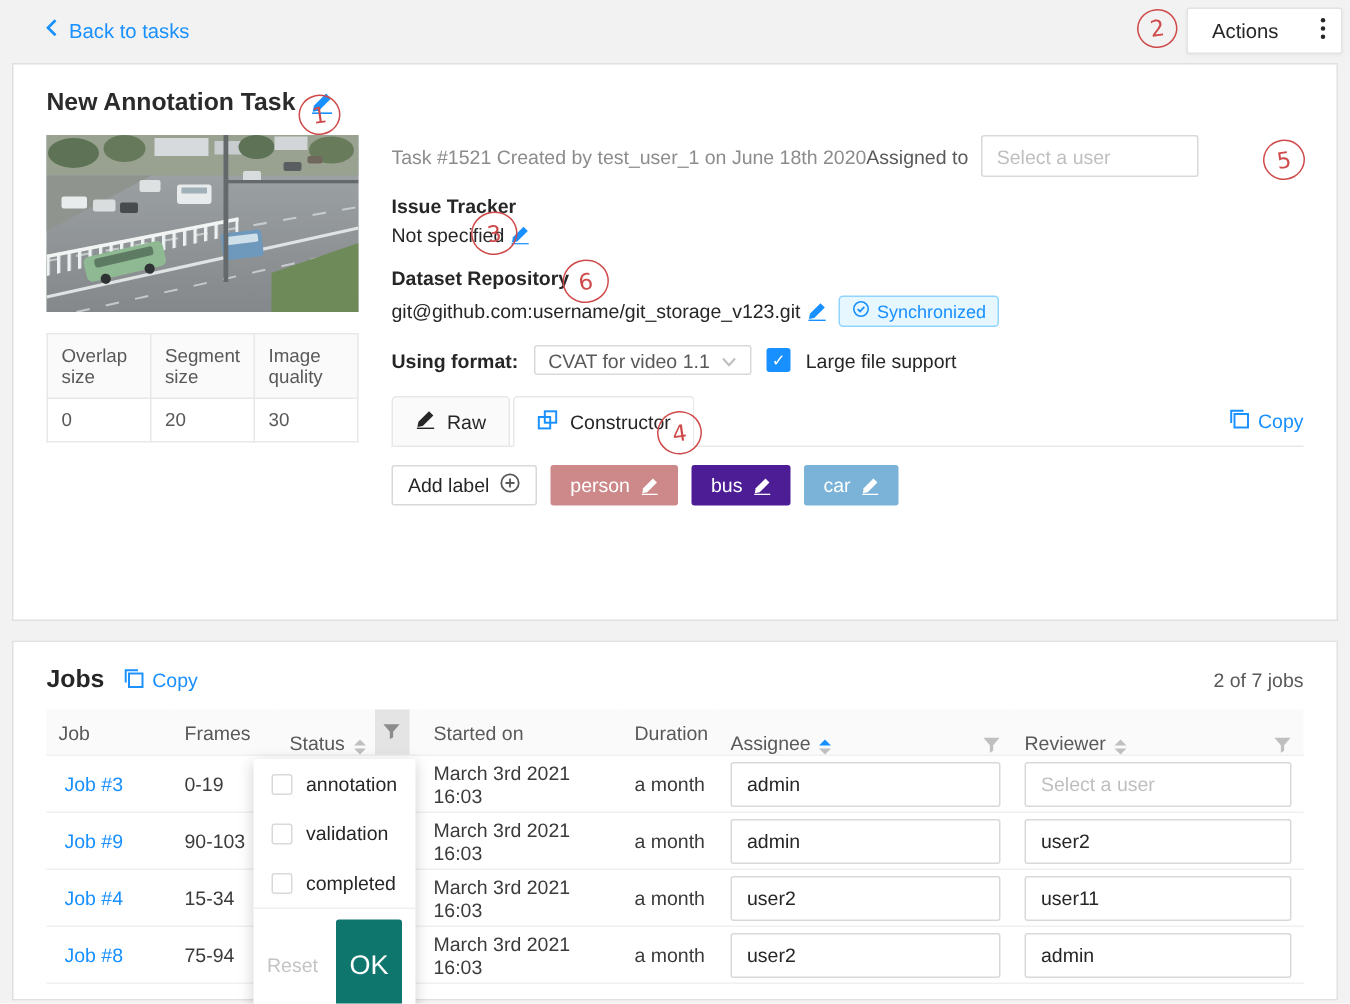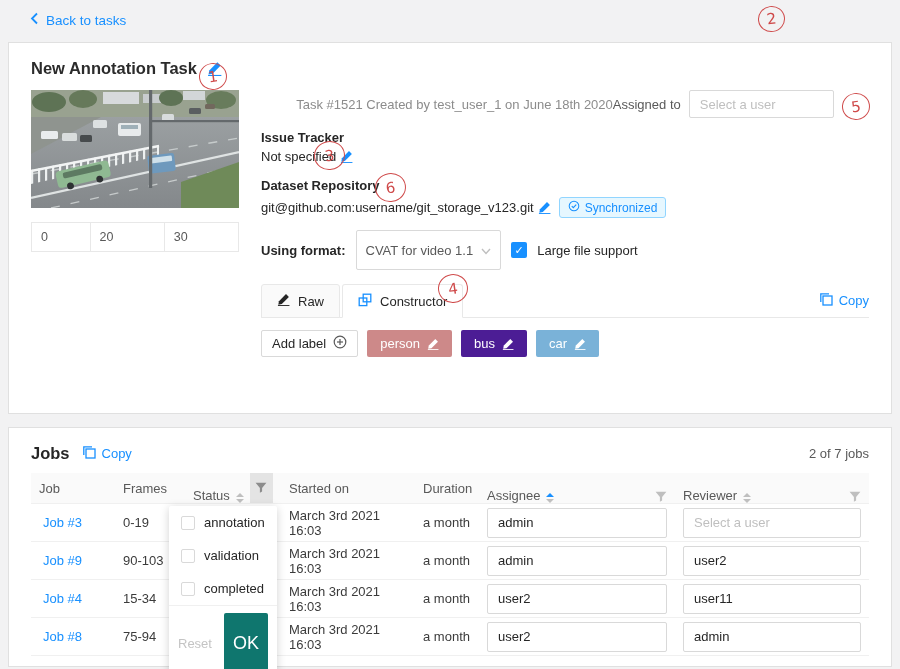--- a/index.html
+++ b/index.html
@@ -25,35 +25,35 @@
   .task-title { font-size:16.5px; font-weight:600; color:#2b2b2b; }
   .edit-ic { color:#1890ff; display:inline-flex; cursor:pointer; }
   
   .main-cols { display:flex; }
   .left-col { width:208px; flex:0 0 208px; }
   .thumb { width:208px; height:118px; display:block; background:#9aa0a2; }
   .params-table { border-collapse:collapse; margin-top:14px; width:208px; font-size:12.5px; color:#595959; }
   .params-table th, .params-table td { border:1px solid #e8e8e8; padding:7px 9px; text-align:left; font-weight:400; }
   .params-table th { background:#fafafa; width:69px; }
   .right-col { flex:1; margin-left:22px; min-width:0; }
-  .meta-row { display:flex; align-items:flex-start; justify-content:center; margin-bottom:12px; }
+  .meta-row { display:flex; align-items:flex-start; justify-content:flex-start; margin-bottom:12px; }
   .task-meta { color:#8c8c8c; padding-top:7px; }
   .assigned-box { display:flex; align-items:center; gap:8px; color:#595959; }
   .ipt { height:28px; border:1px solid #d9d9d9; border-radius:2px; padding:0 10px; font-size:13px;
     font-family:inherit; color:#262626; outline:none; background:#fff; }
   .ipt::placeholder { color:#bfbfbf; }
   .assigned-box .ipt { width:145px; }
   .blk-label { font-weight:700; color:#262626; margin-bottom:4px; }
   .it-block { margin-bottom:14px; }
   .value-row { display:flex; align-items:center; gap:4px; }
   .repo-block { margin-bottom:12px; }
   .sync-badge { display:inline-flex; align-items:center; gap:5px; background:#e6f7ff; border:1px solid #91d5ff;
     color:#1890ff; border-radius:3px; font-size:12px; padding:2px 8px; margin-left:4px; }
   .format-row { display:flex; align-items:center; gap:10px; margin-bottom:14px; }
-  .select-box { height:40px; min-width:138px; border:1px solid #d9d9d9; border-radius:2px; background:#fff;
+  .select-box { height:20px; min-width:138px; border:1px solid #d9d9d9; border-radius:2px; background:#fff;
     display:inline-flex; align-items:center; justify-content:space-between; gap:8px; padding:0 9px;
     color:#595959; cursor:pointer; }
   .checkbox { width:16px; height:16px; border-radius:2px; background:#1890ff; color:#fff; display:inline-flex;
     align-items:center; justify-content:center; font-size:11px; font-weight:700; cursor:pointer; }
   
   .tabs-bar { display:flex; align-items:flex-end; border-bottom:1px solid #e8e8e8; position:relative; }
   .tab { height:34px; display:flex; align-items:center; gap:8px; padding:0 15px; border:1px solid #e8e8e8;
     border-radius:3px 3px 0 0; background:#fafafa; margin-bottom:-1px; margin-right:2px; cursor:pointer; color:#262626; }
   .tab.active { background:#fff; border-bottom-color:#fff; }
   .copy-link { margin-left:auto; display:flex; align-items:center; gap:6px; color:#1890ff; cursor:pointer; padding-bottom:8px; }
@@ -105,20 +105,30 @@
 <body>
 
 <div class="topbar">
   <div class="back-link">
     <span>
       <svg width="9" height="13" viewBox="0 0 9 13">
           <polyline points="7,1.5 2,6.5 7,11.5" fill="none" stroke="#1890ff" stroke-width="1.8"></polyline>
         </svg>
     </span>
     <span>Back to tasks</span>
+  </div>
+  <div class="actions-btn">
+    <span>Actions</span>
+    <span>
+      <svg width="4" height="16" viewBox="0 0 4 16">
+          <circle cx="2" cy="2.5" r="1.5" fill="#262626"></circle>
+          <circle cx="2" cy="8" r="1.5" fill="#262626"></circle>
+          <circle cx="2" cy="13.5" r="1.5" fill="#262626"></circle>
+        </svg>
+    </span>
   </div>
 </div>
 
 <div class="card main-card">
   <div class="task-title-row">
     <span class="task-title">New Annotation Task</span>
     <span class="edit-ic">
       <svg width="15" height="15" viewBox="0 0 14 14">
           <path d="M9.7 1.2l3.1 3.1L5.2 11.9l-3.8.7.7-3.8z" fill="currentColor"></path>
           <rect x="1" y="13" width="12.4" height="1.1" fill="currentColor"></rect>
@@ -173,20 +183,25 @@
         <g transform="translate(116,66) rotate(-7)">
           <rect width="27" height="18" rx="2.5" fill="#6e99bd"></rect>
           <rect x="2.5" y="2.5" width="22" height="5.5" rx="1" fill="#cfe0ea"></rect>
         </g>
         <rect x="118" y="0" width="3.2" height="98" fill="#64696c"></rect>
         <rect x="119" y="30" width="89" height="2.2" fill="#64696c"></rect>
       </svg>
 
       <table class="params-table">
         <tbody>
+            <tr>
+          <th>Overlap size</th>
+          <th>Segment size</th>
+          <th>Image quality</th>
+        </tr>
         <tr>
           <td>0</td>
           <td>20</td>
           <td>30</td>
         </tr>
       </tbody>
         </table>
     </div>
 
     <div class="right-col">

